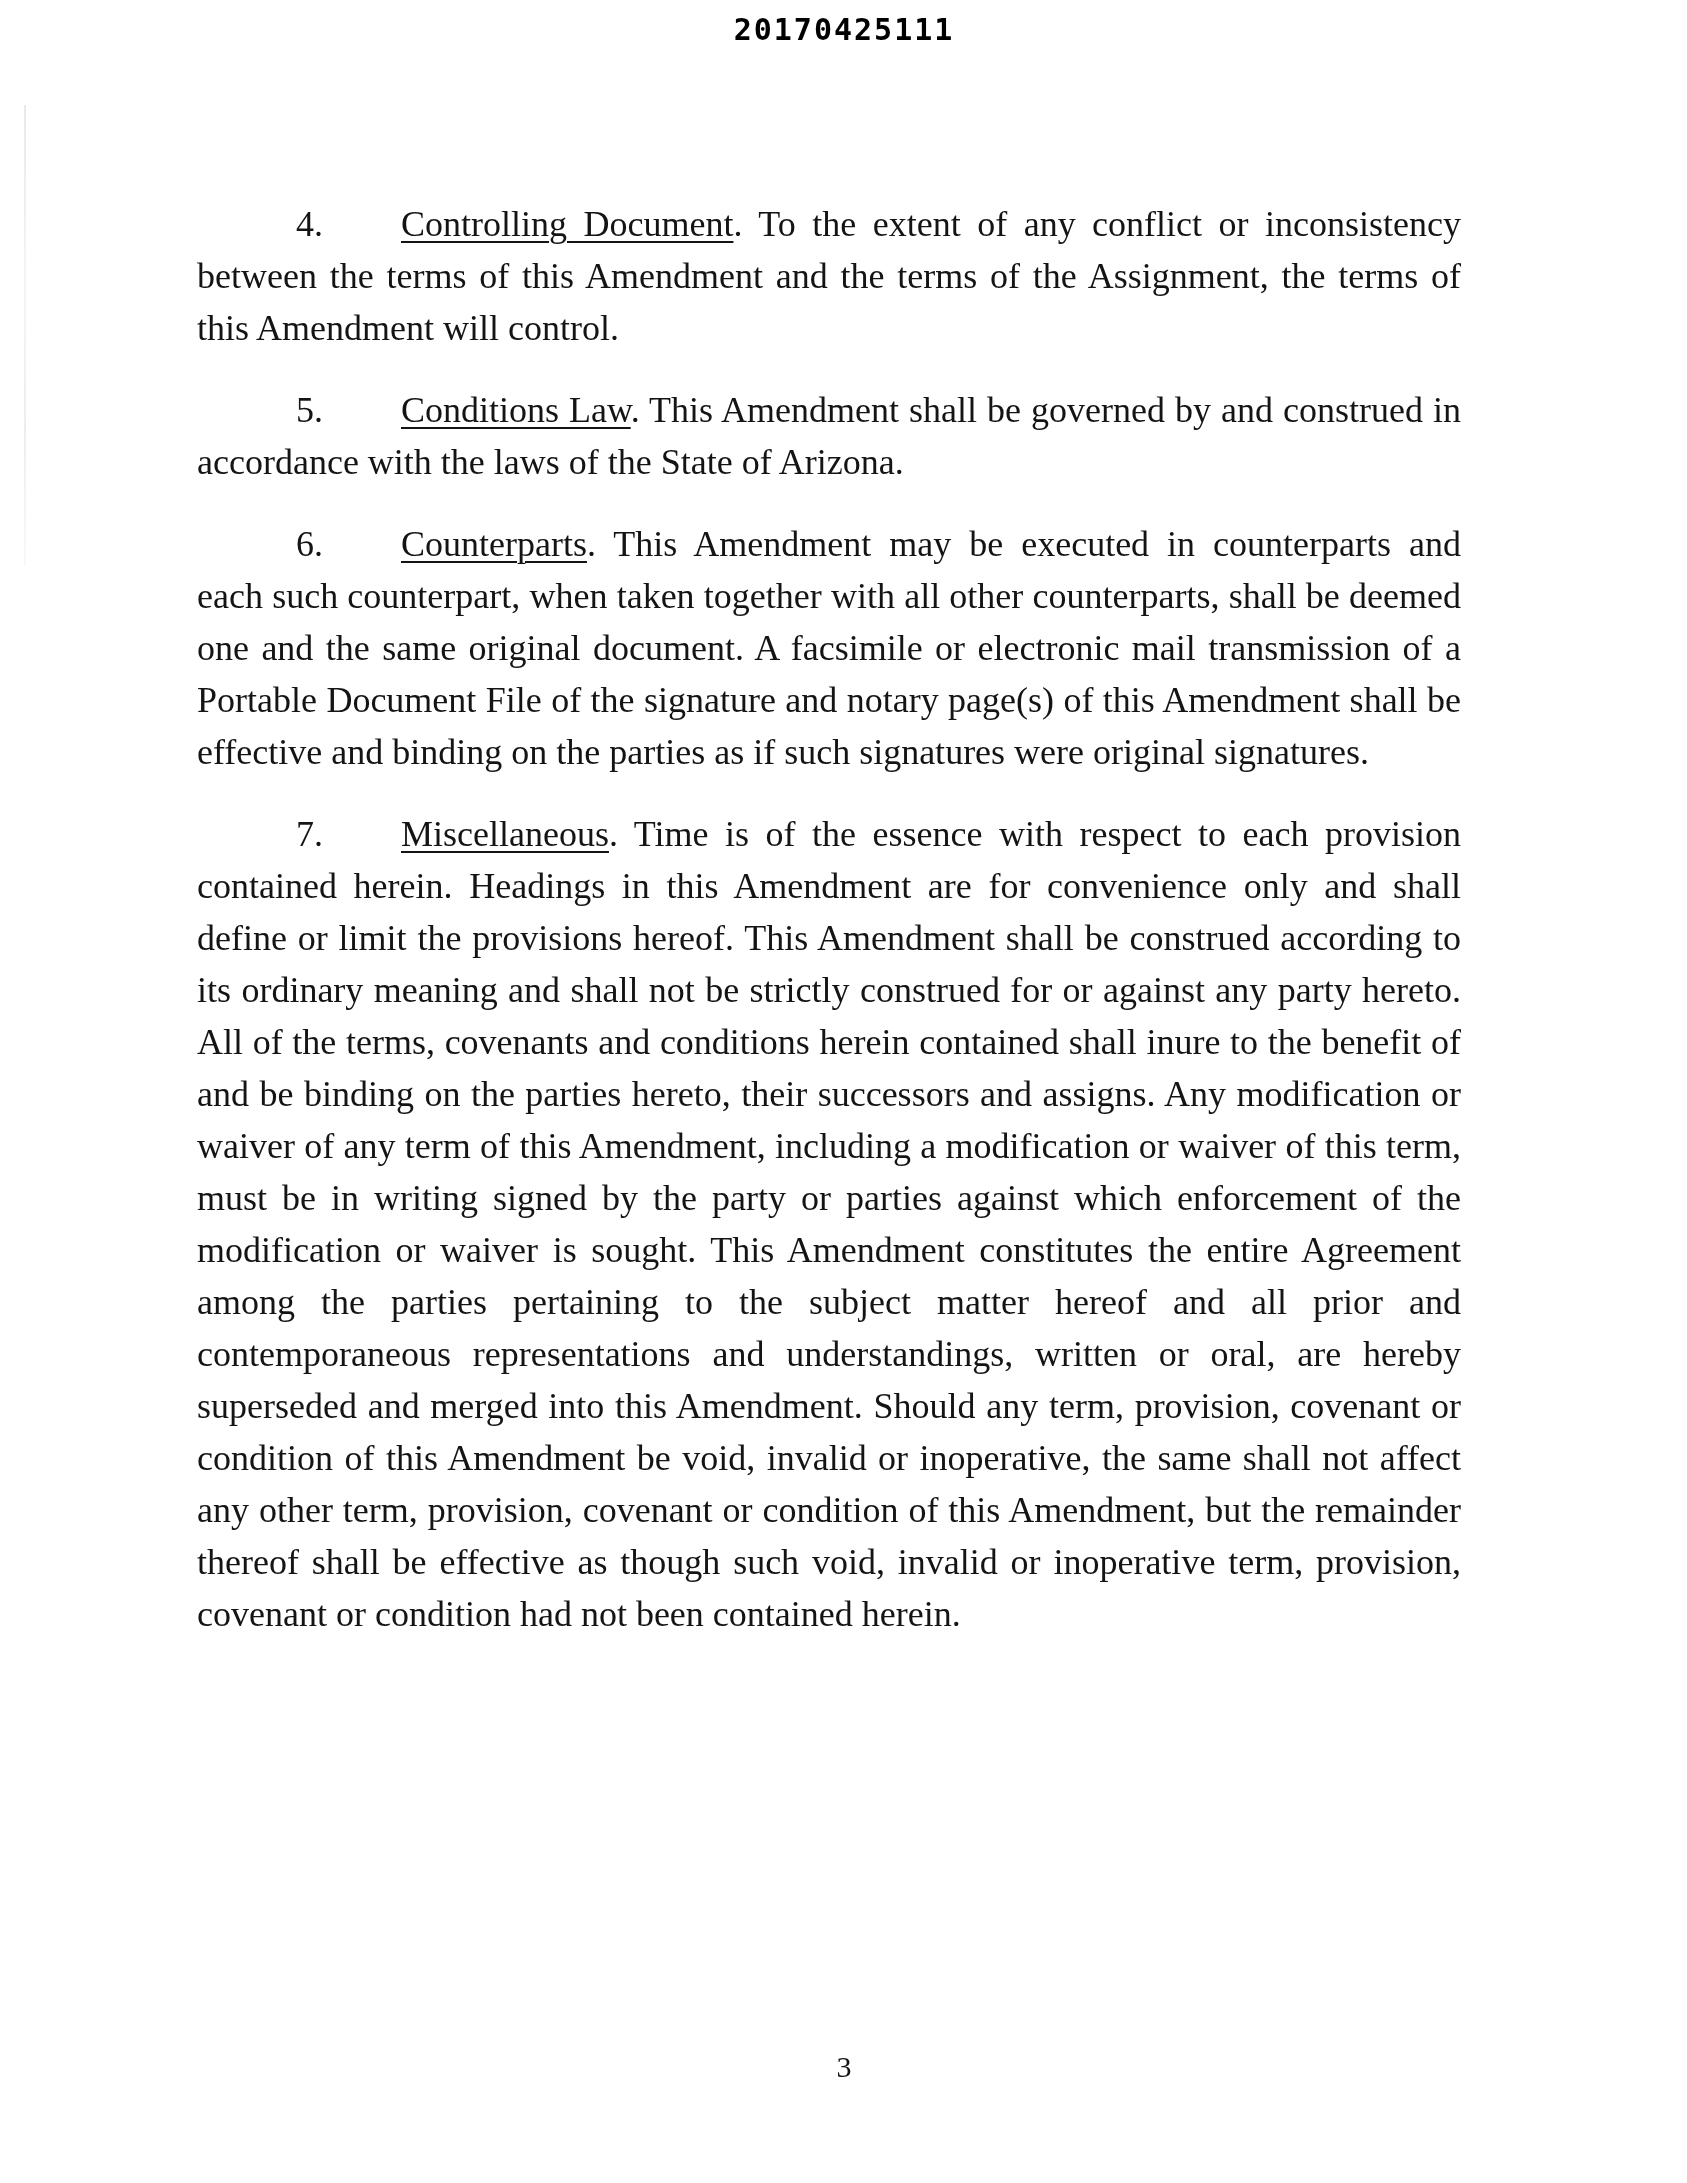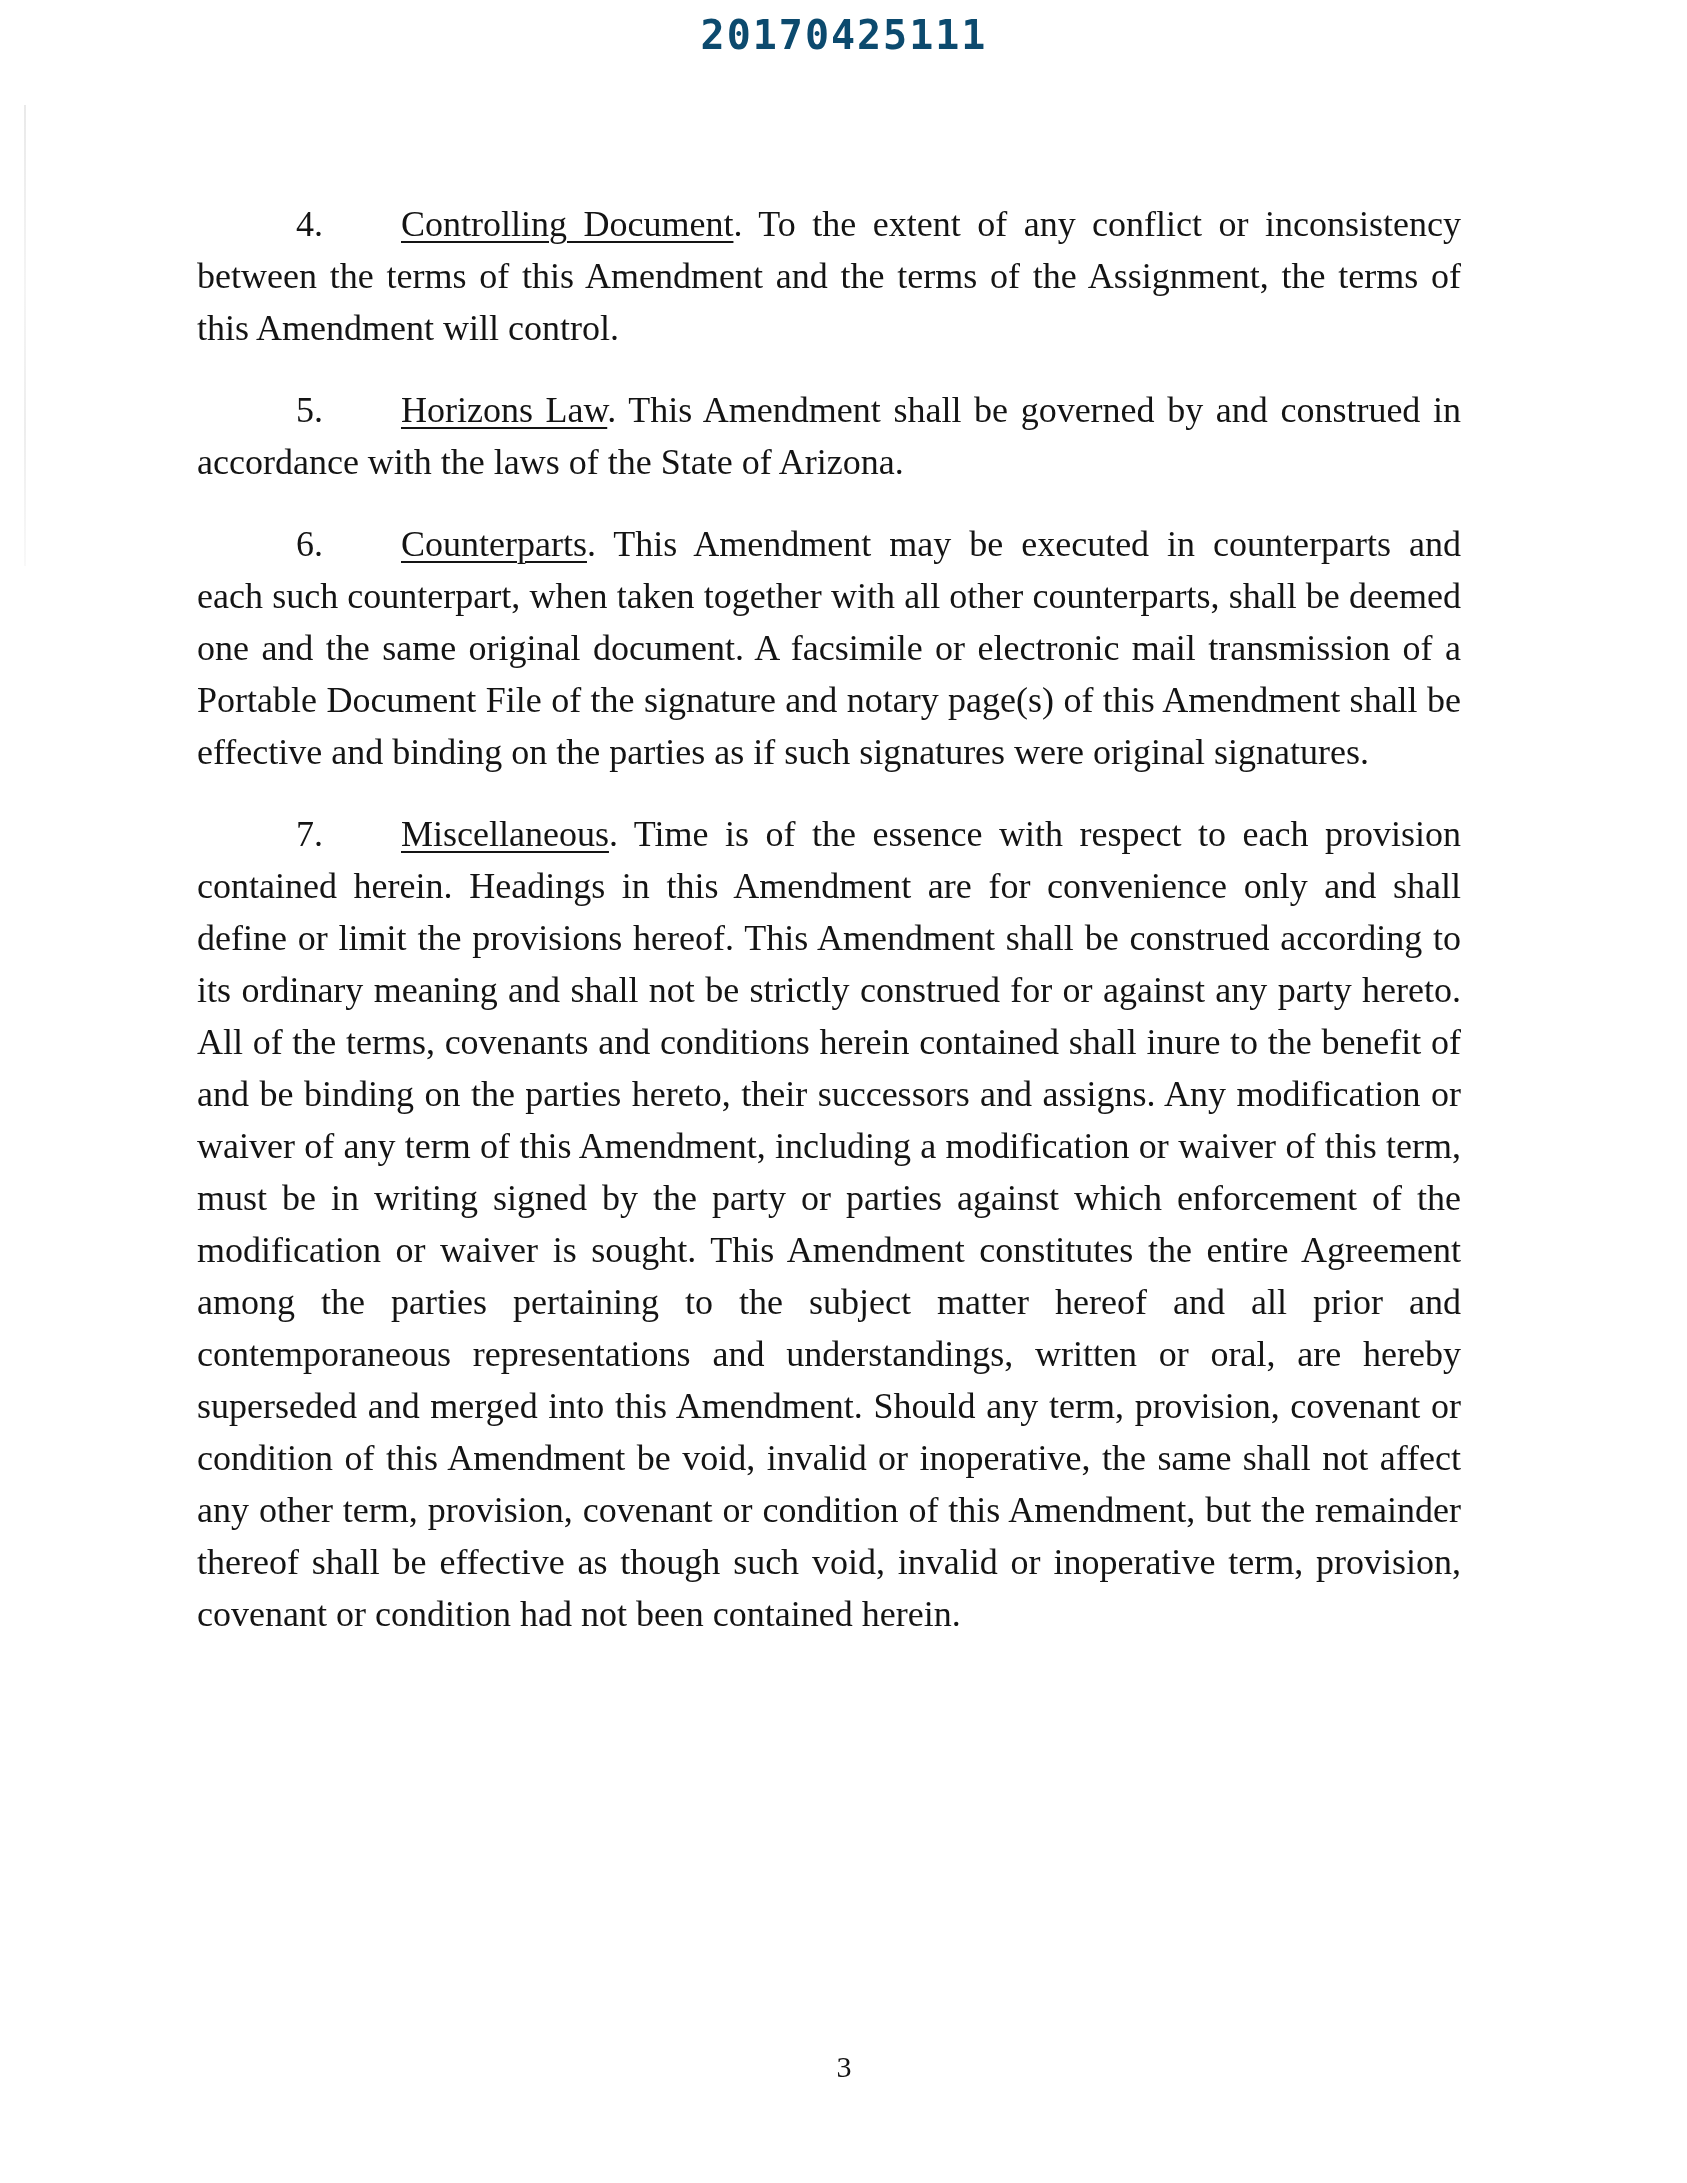--- a/index.html
+++ b/index.html
@@ -32,23 +32,23 @@
   }
 
   .header-number {
     position: absolute;
     top: 12px;
     left: 0;
     width: 100%;
     text-align: center;
     font-family: "DejaVu Sans Mono", monospace;
     font-weight: bold;
-    font-size: 40px;
+    font-size: 30px;
     letter-spacing: 2px;
-    color: #0c4a6e;
+    color: #000000;
   }
 
   .content {
     position: absolute;
     top: 198px;
     left: 197px;
     width: 1264px;
     font-size: 36px;
     line-height: 52px;
     text-align: justify;
@@ -98,21 +98,21 @@
 <div class="page">
 
   <div class="scan-artifact"></div>
 
   <div class="header-number">20170425111</div>
 
   <div class="content">
 
     <p class="para"><span class="num">4.</span><span class="tab"></span><span class="heading">Controlling Document</span><span>.</span> <span>To the extent of any conflict or inconsistency between the terms of this Amendment and the terms of the Assignment, the terms of this Amendment will control.</span></p>
 
-    <p class="para"><span class="num">5.</span><span class="tab"></span><span class="heading">Horizons Law</span><span>.</span> <span>This Amendment shall be governed by and construed in accordance with the laws of the State of Arizona.</span></p>
+    <p class="para"><span class="num">5.</span><span class="tab"></span><span class="heading">Conditions Law</span><span>.</span> <span>This Amendment shall be governed by and construed in accordance with the laws of the State of Arizona.</span></p>
 
     <p class="para"><span class="num">6.</span><span class="tab"></span><span class="heading">Counterparts</span><span>.</span> <span>This Amendment may be executed in counterparts and each such counterpart, when taken together with all other counterparts, shall be deemed one and the same original document.  A facsimile or electronic mail transmission of a Portable Document File of the signature and notary page(s) of this Amendment shall be effective and binding on the parties as if such signatures were original signatures.</span></p>
 
     <p class="para"><span class="num">7.</span><span class="tab"></span><span class="heading">Miscellaneous</span><span>.</span> <span>Time is of the essence with respect to each provision contained herein.  Headings in this Amendment are for convenience only and shall define or limit the provisions hereof.  This Amendment shall be construed according to its ordinary meaning and shall not be strictly construed for or against any party hereto.  All of the terms, covenants and conditions herein contained shall inure to the benefit of and be binding on the parties hereto, their successors and assigns.  Any modification or waiver of any term of this Amendment, including a modification or waiver of this term, must be in writing signed by the party or parties against which enforcement of the modification or waiver is sought.  This Amendment constitutes the entire Agreement among the parties pertaining to the subject matter hereof and all prior and contemporaneous representations and understandings, written or oral, are hereby superseded and merged into this Amendment.  Should any term, provision, covenant or condition of this Amendment be void, invalid or inoperative, the same shall not affect any other term, provision, covenant or condition of this Amendment, but the remainder thereof shall be effective as though such void, invalid or inoperative term, provision, covenant or condition had not been contained herein.</span></p>
 
 
 
   </div>
 
   <div class="page-number">3</div>

